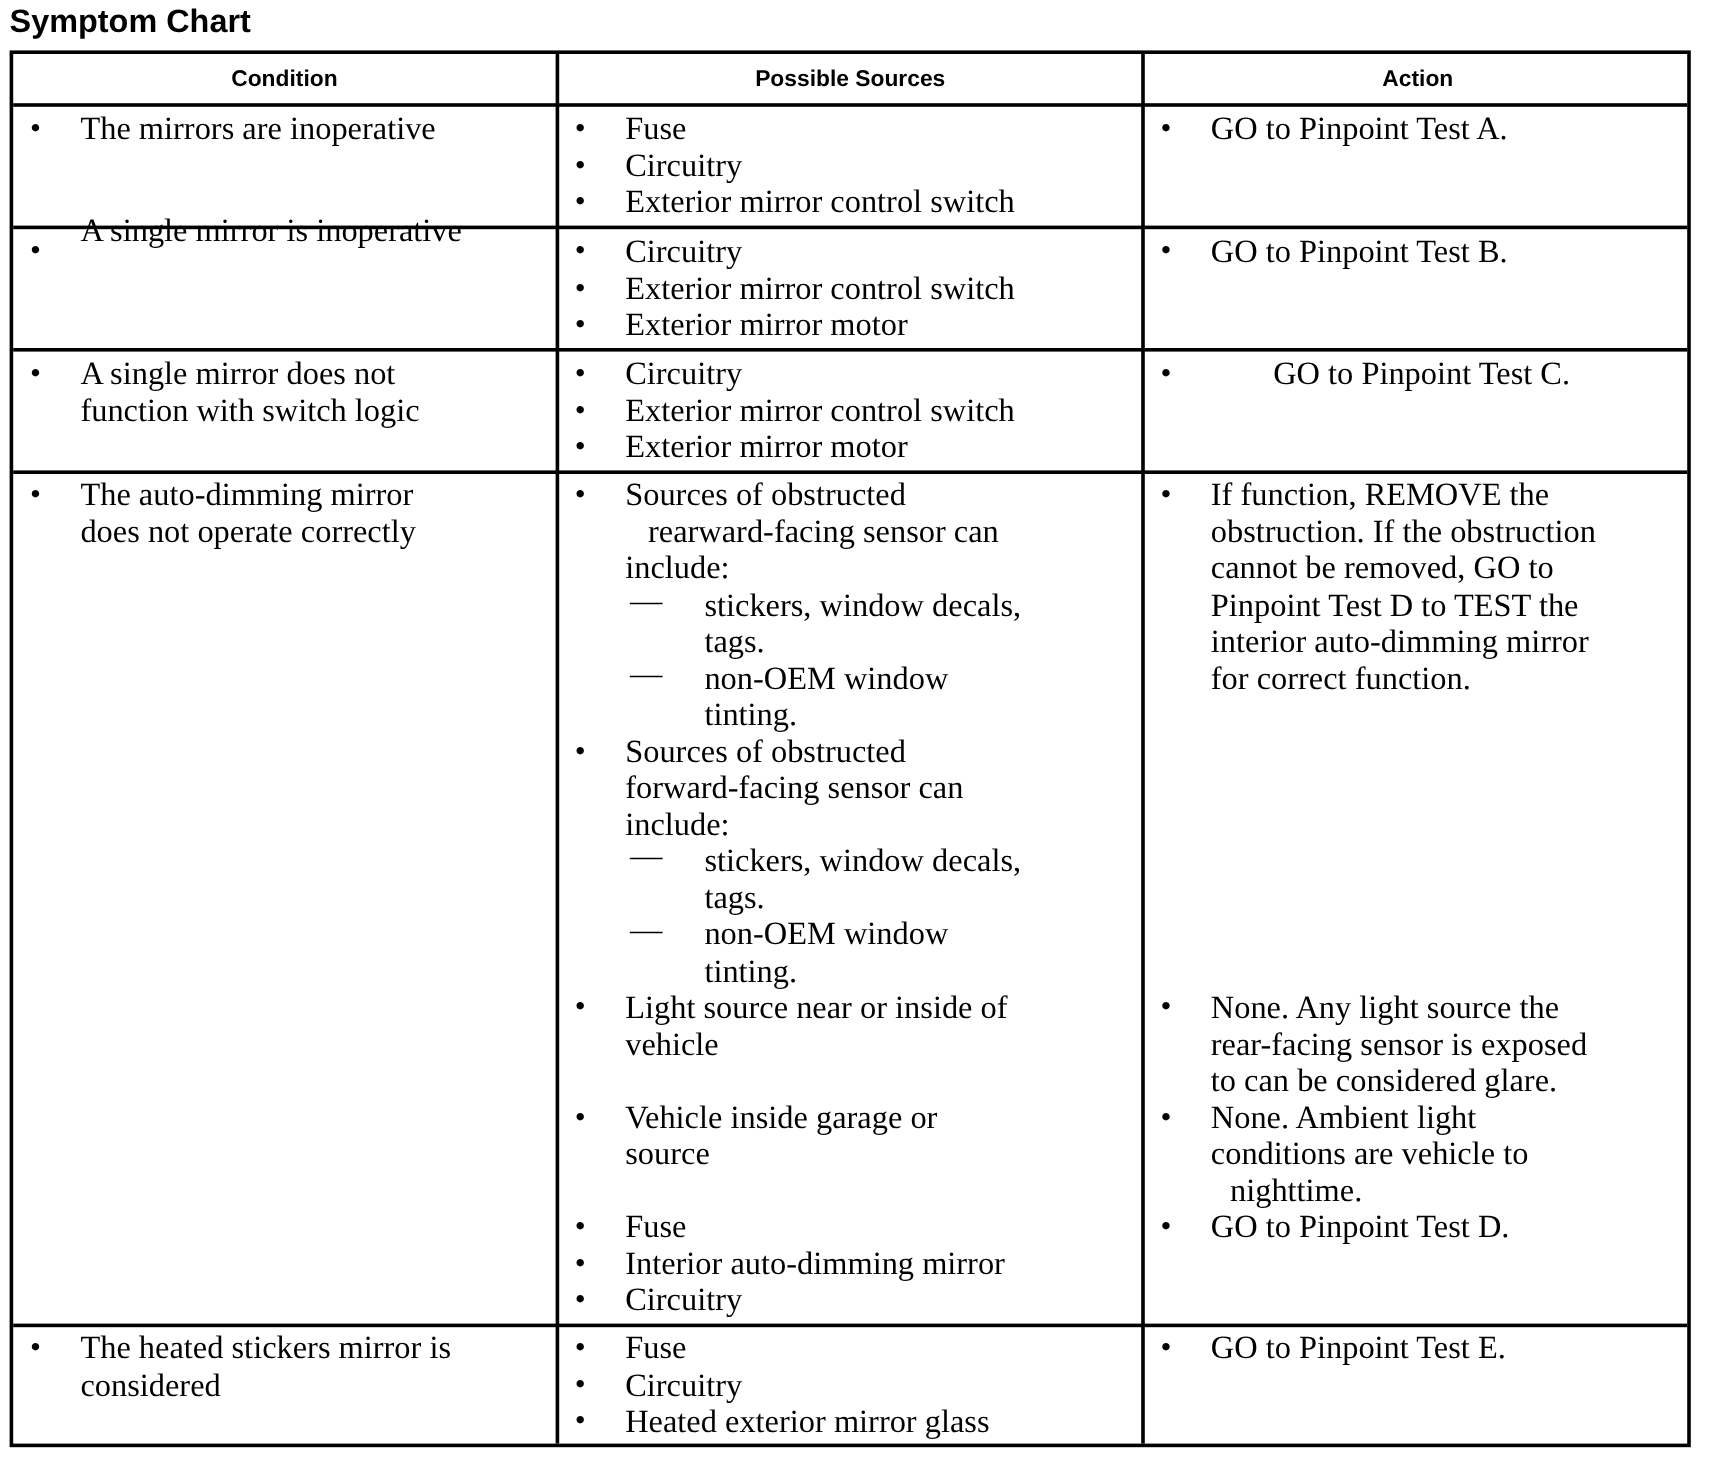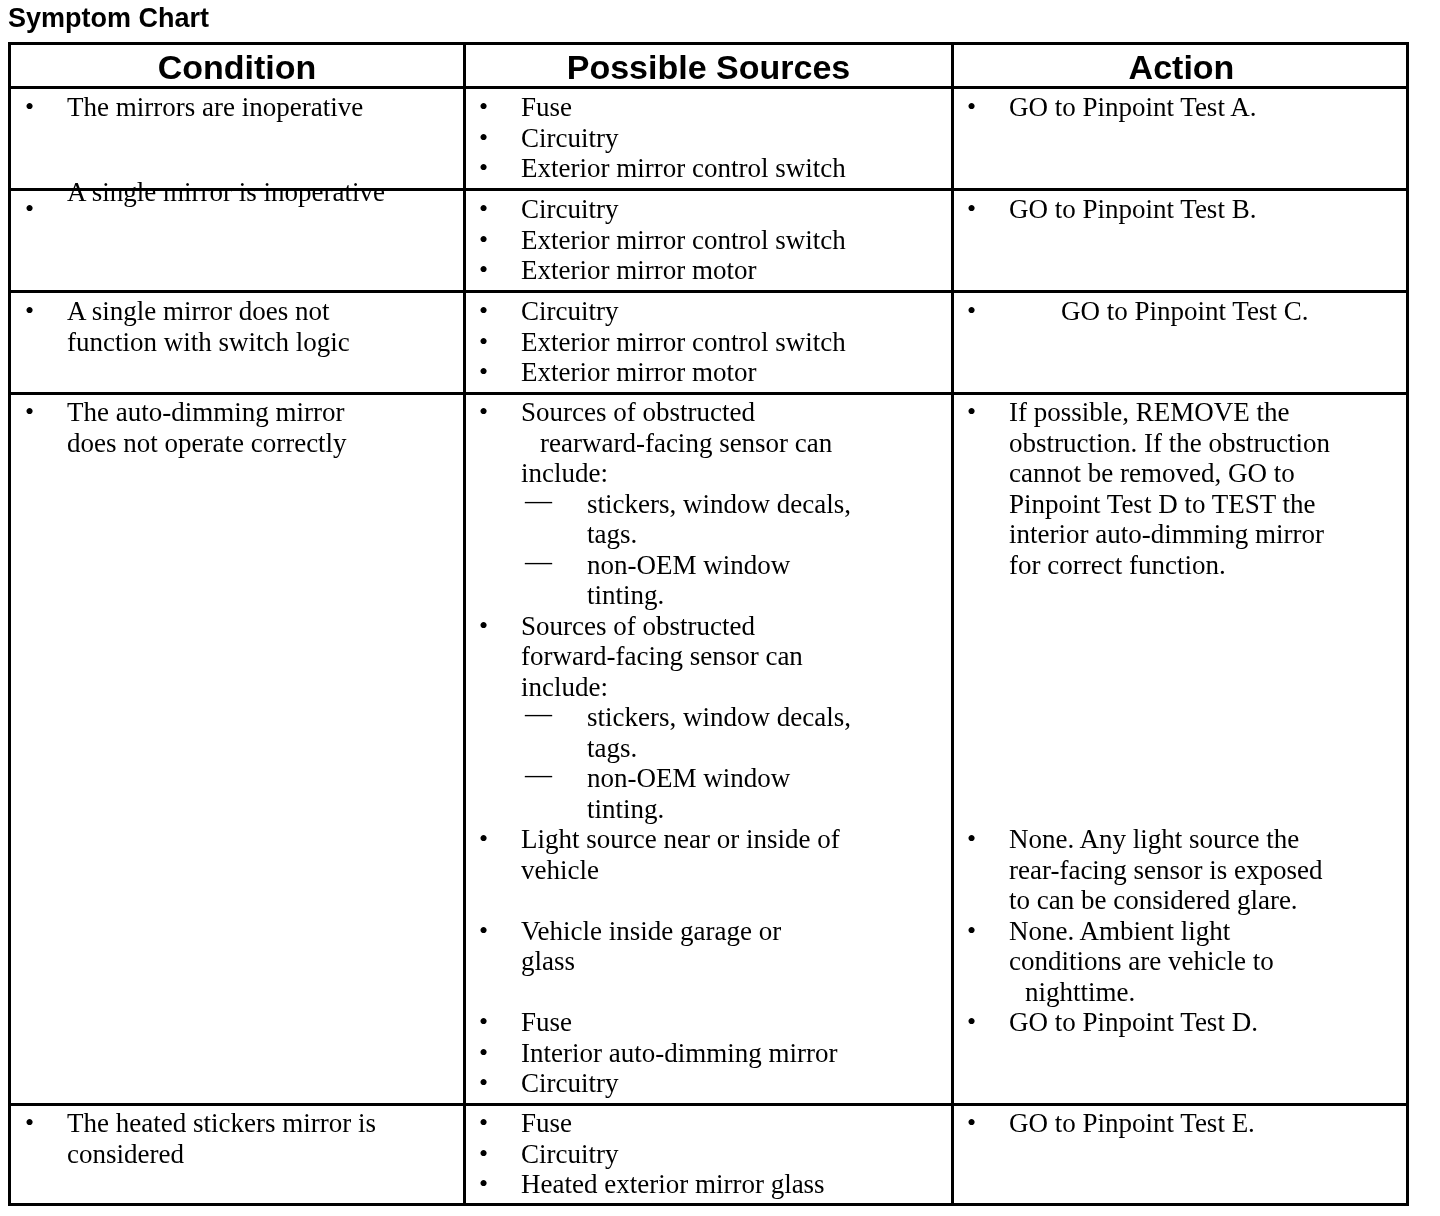--- a/index.html
+++ b/index.html
@@ -1,21 +1,21 @@
 <!DOCTYPE html>
 <html><head>
 <meta charset="utf-8">
 <style>
   html, body { margin: 0; padding: 0; background: #ffffff; }
   body { width: 1440px; height: 1216px; position: relative; overflow: hidden; color: #000; }
   .title { position: absolute; left: 8px; top: 0px; font-family: "Liberation Sans", sans-serif; font-weight: bold; font-size: 27px; line-height: 36px; }
   .tbl { position: absolute; left: 8px; top: 42px; width: 1401px; height: 1164px; border: 3px solid #000; box-sizing: border-box; }
   .hline { position: absolute; left: 0; right: 0; height: 3px; background: #000; }
   .vline { position: absolute; top: 0; bottom: 0; width: 3px; background: #000; }
-  .hdr { position: absolute; top: 2px; height: 40px; font-family: "Liberation Sans", sans-serif; font-weight: bold; font-size: 34px; line-height: 40px; text-align: center; }
+  .hdr { position: absolute; top: 2px; height: 40px; font-family: "Liberation Sans", sans-serif; font-weight: bold; font-size: 19px; line-height: 40px; text-align: center; }
   .ln { position: absolute; font-family: "Liberation Serif", serif; font-size: 27px; line-height: 30.5px; white-space: nowrap; }
   .bul { position: absolute; font-family: "Liberation Serif", serif; font-size: 26px; line-height: 30.5px; }
   .dash { position: absolute; font-family: "Liberation Serif", serif; font-size: 27px; line-height: 30.5px; }
 </style>
 </head>
 <body>
 
 <div class="title">Symptom Chart</div>
 
 <div class="tbl" id="tbl">
@@ -81,29 +81,29 @@
     <div class="ln" style="left: 576px; top: 657px;">stickers, window decals,</div>
     <div class="ln" style="left: 576px; top: 687.5px;">tags.</div>
     <div class="dash" style="left: 514px; top: 714px;">—</div>
     <div class="ln" style="left: 576px; top: 718px;">non-OEM window</div>
     <div class="ln" style="left: 576px; top: 748.5px;">tinting.</div>
     <div class="bul" style="left: 468px; top: 779px;">•</div>
     <div class="ln" style="left: 510px; top: 779px;">Light source near or inside of</div>
     <div class="ln" style="left: 510px; top: 809.5px;">vehicle</div>
     <div class="bul" style="left: 468px; top: 870.5px;">•</div>
     <div class="ln" style="left: 510px; top: 870.5px;">Vehicle inside garage or</div>
-    <div class="ln" style="left: 510px; top: 901px;">glass</div>
+    <div class="ln" style="left: 510px; top: 901px;">source</div>
     <div class="bul" style="left: 468px; top: 962px;">•</div>
     <div class="ln" style="left: 510px; top: 962px;">Fuse</div>
     <div class="bul" style="left: 468px; top: 992.5px;">•</div>
     <div class="ln" style="left: 510px; top: 992.5px;">Interior auto-dimming mirror</div>
     <div class="bul" style="left: 468px; top: 1023px;">•</div>
     <div class="ln" style="left: 510px; top: 1023px;">Circuitry</div>
     <div class="bul" style="left: 956px; top: 352px;">•</div>
-    <div class="ln" style="left: 998px; top: 352px;">If possible, REMOVE the</div>
+    <div class="ln" style="left: 998px; top: 352px;">If function, REMOVE the</div>
     <div class="ln" style="left: 998px; top: 382.5px;">obstruction. If the obstruction</div>
     <div class="ln" style="left: 998px; top: 413px;">cannot be removed, GO to</div>
     <div class="ln" style="left: 998px; top: 443.5px;">Pinpoint Test D to TEST the</div>
     <div class="ln" style="left: 998px; top: 474px;">interior auto-dimming mirror</div>
     <div class="ln" style="left: 998px; top: 504.5px;">for correct function.</div>
     <div class="bul" style="left: 956px; top: 779px;">•</div>
     <div class="ln" style="left: 998px; top: 779px;">None. Any light source the</div>
     <div class="ln" style="left: 998px; top: 809.5px;">rear-facing sensor is exposed</div>
     <div class="ln" style="left: 998px; top: 840px;">to can be considered glare.</div>
     <div class="bul" style="left: 956px; top: 870.5px;">•</div>

